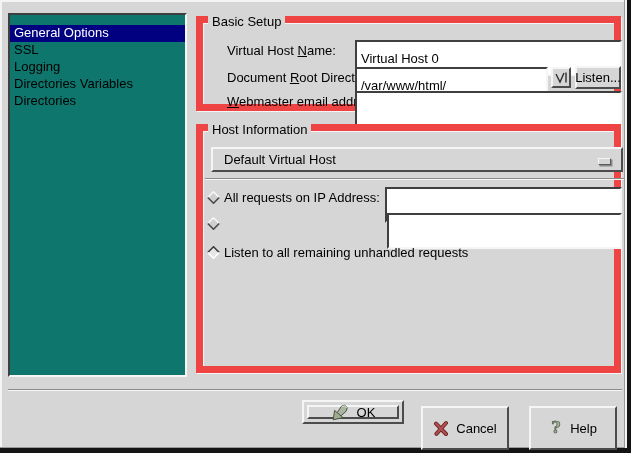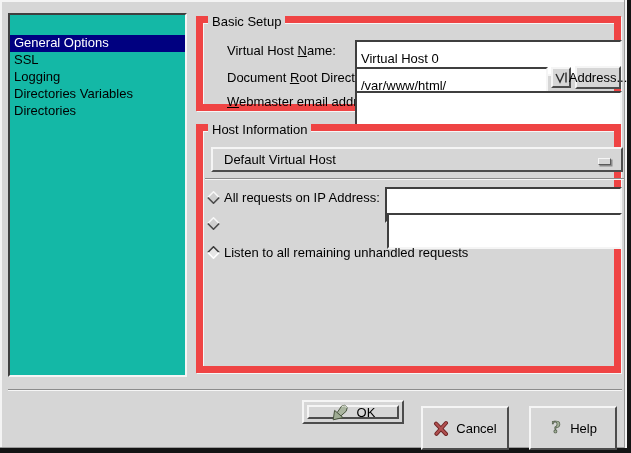--- a/index.html
+++ b/index.html
@@ -15,23 +15,23 @@
       inset -6px 0 0 #f4f4f4,
       inset -7px 0 0 #9a9a9a,
       inset 0 -6px 0 #9a9a9a,
       inset 2px 2px 0 #f4f4f4;
     font-size:13px; color:#000;
   }
 
   
   .listbox {
     position:absolute; left:8px; top:13px; width:179px; height:364px;
-    background:#14b8a6;
+    background:#0f766e;
     border:2px solid; border-color:#3f3f3f #f5f5f5 #f5f5f5 #3f3f3f;
-    padding-top:20px; overflow:hidden;
+    padding-top:10px; overflow:hidden;
   }
   .listbox .item {
     height:17px; line-height:16px; padding-left:4px; white-space:nowrap;
     cursor:default;
   }
   .listbox .item.selected { background:#000080; color:#fff; }
 
   
   .frame {
     position:absolute;
@@ -125,21 +125,21 @@
     <input class="entry" style="left: 152px; top: 17px; width: 267px;" value="Virtual Host 0">
 
     <div class="flabel" style="top:44px"><span>Document </span><span class="mn">R</span><span>oot Directory:</span></div>
     <input class="entry" style="left: 152px; top: 44px; width: 193px;" value="/var/www/html/">
     <div class="raised combo-btn">
       <svg width="14" height="15" viewBox="0 0 14 15">
         <path d="M2,4 L6,12 L10,3" fill="none" stroke="#2e2e2e" stroke-width="1.4"></path>
         <path d="M12,2.5 L12,12.5" fill="none" stroke="#2e2e2e" stroke-width="1.4"></path>
       </svg>
     </div>
-    <div class="raised browse-btn">Address...</div>
+    <div class="raised browse-btn">Listen...</div>
 
     <div class="flabel" style="top:68px"><span></span><span class="mn">W</span><span>ebmaster email address:</span></div>
     <input class="entry" style="left: 152px; top: 68px; width: 267px;" value="">
   </div>
 
   <div class="frame frame-host">
     <span class="legend">Host Information</span>
 
     <div class="raised optionmenu">
       <span>Default Virtual Host</span>

